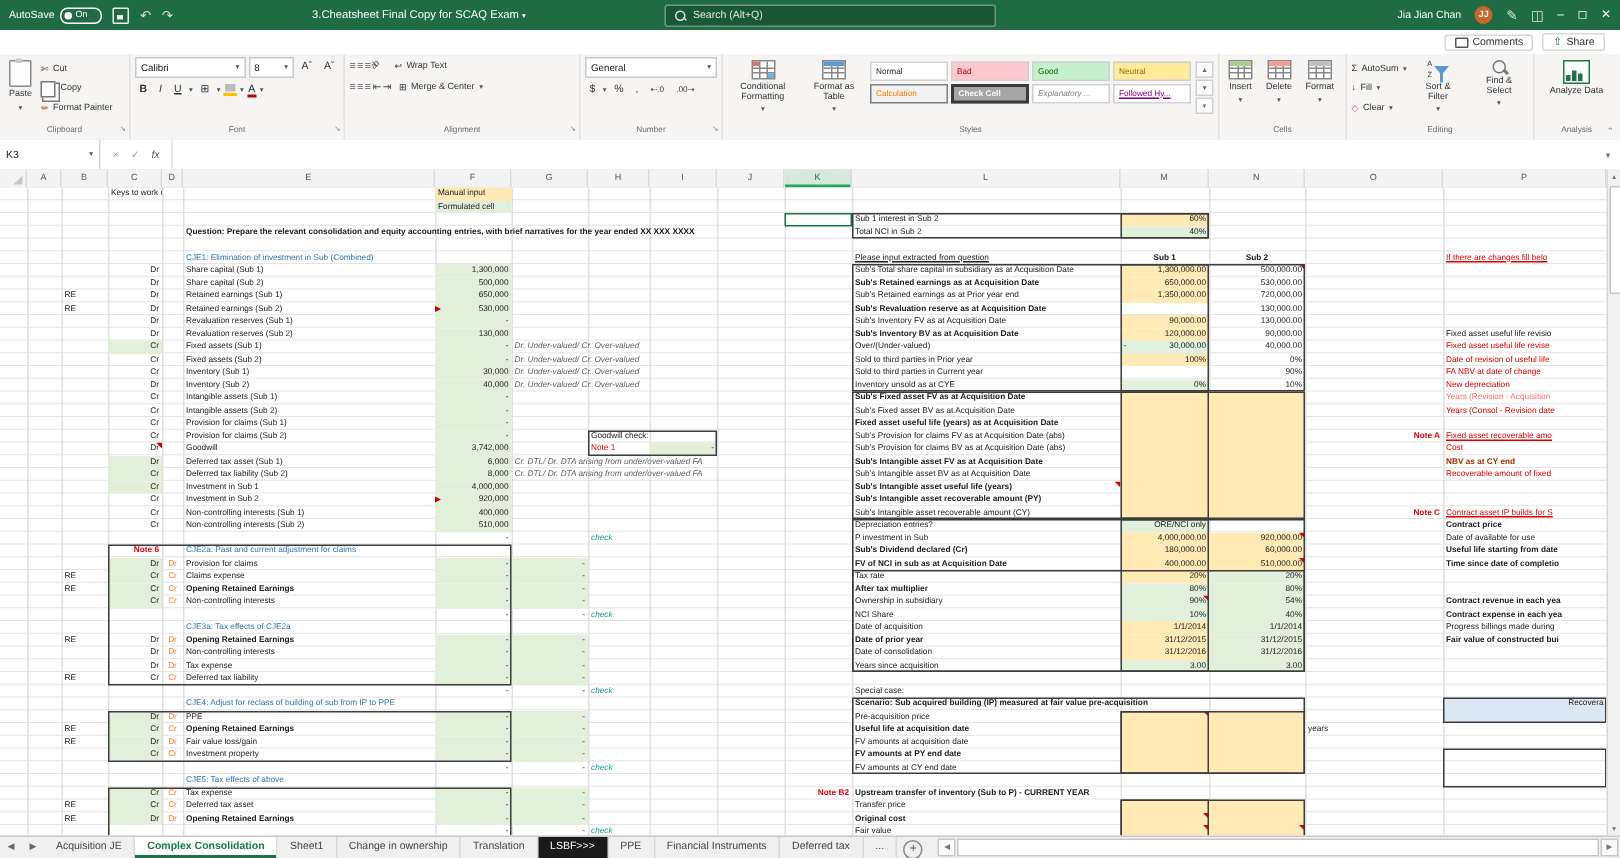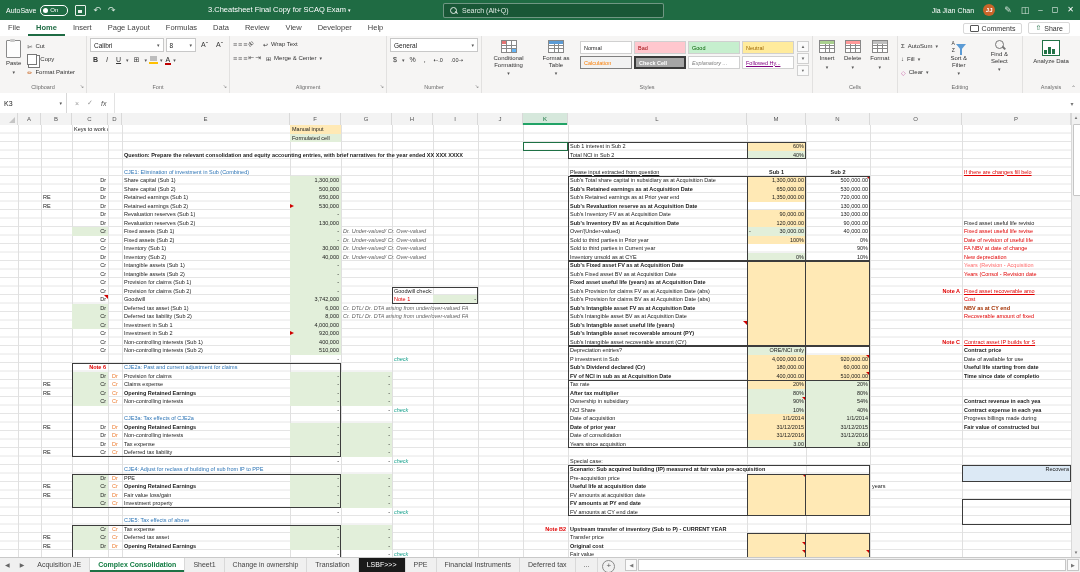--- a/index.html
+++ b/index.html
@@ -159,32 +159,20 @@
       <span id="tb-avatar">JJ</span>
       <span class="tb-ic">✎</span>
       <span class="tb-ic">◫</span>
       <span class="winbtn">–</span>
       <span class="winbtn">◻</span>
       <span class="winbtn">✕</span>
     </div>
   </div>
 
   <div id="menurow">
-    <span id="menu-tabs" style="display:flex">
-        <span class="mtab">File</span>
-        <span class="mtab active">Home</span>
-        <span class="mtab">Insert</span>
-        <span class="mtab">Page Layout</span>
-        <span class="mtab">Formulas</span>
-        <span class="mtab">Data</span>
-        <span class="mtab">Review</span>
-        <span class="mtab">View</span>
-        <span class="mtab">Developer</span>
-        <span class="mtab">Help</span>
-      </span>
     <span id="menu-right">
       <span class="pillbtn">
           <span class="cmt-ic"></span>
           <span>Comments</span>
         </span>
       <span class="pillbtn">
           <span class="shr-ic">⇧</span>
           <span>Share</span>
         </span>
     </span>

